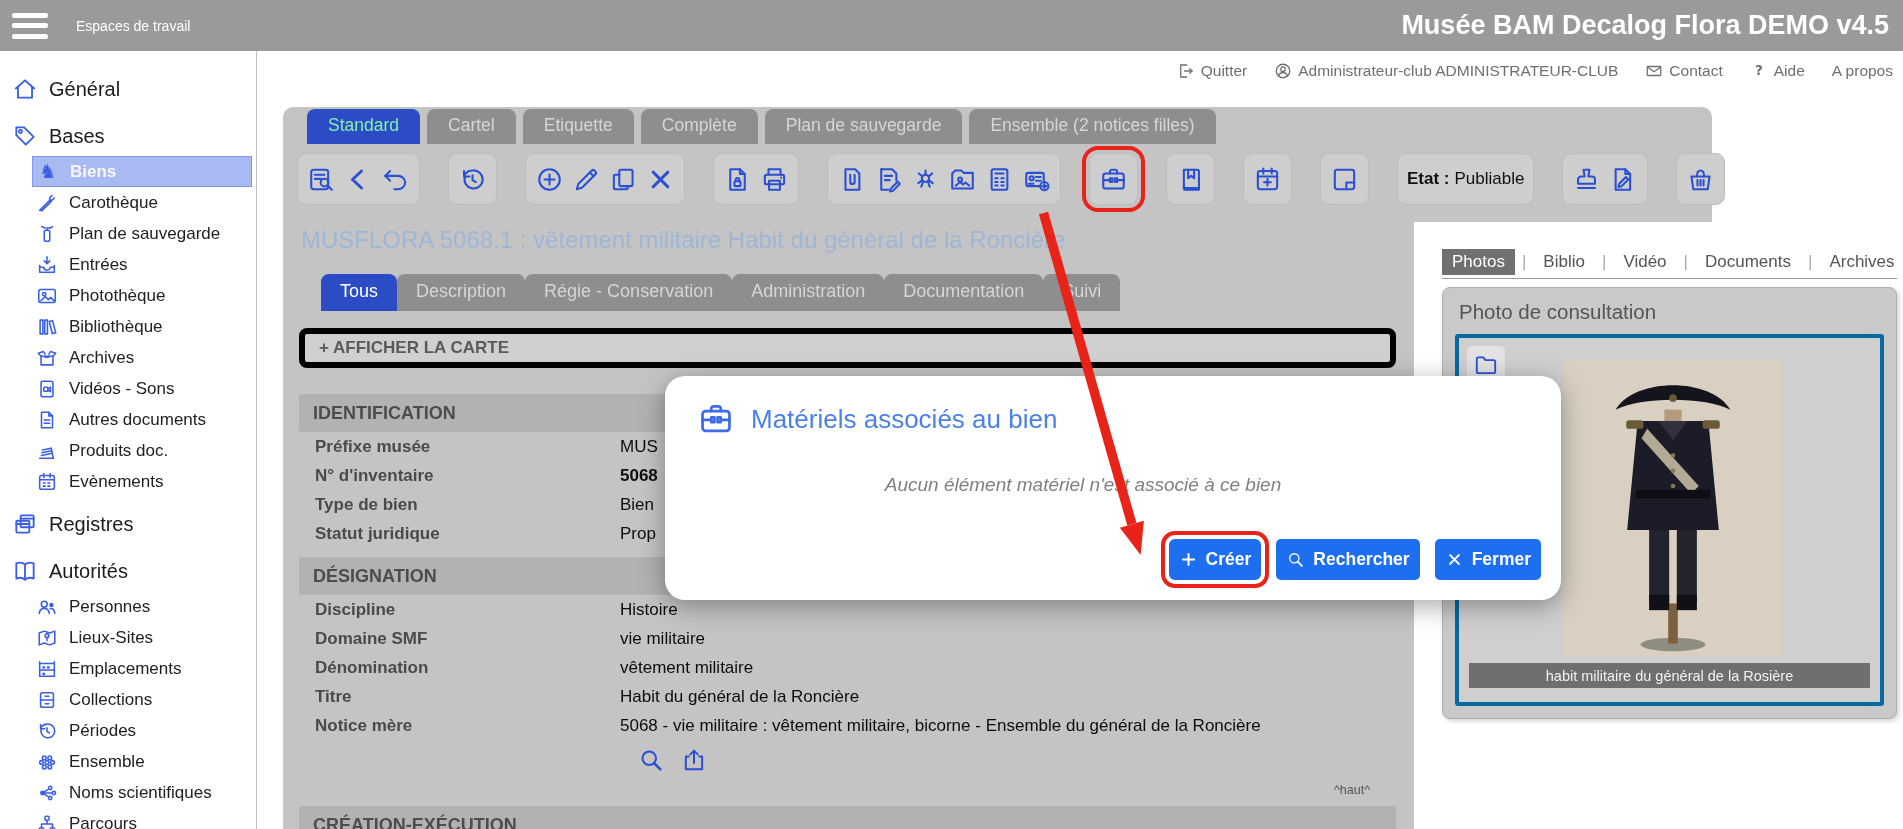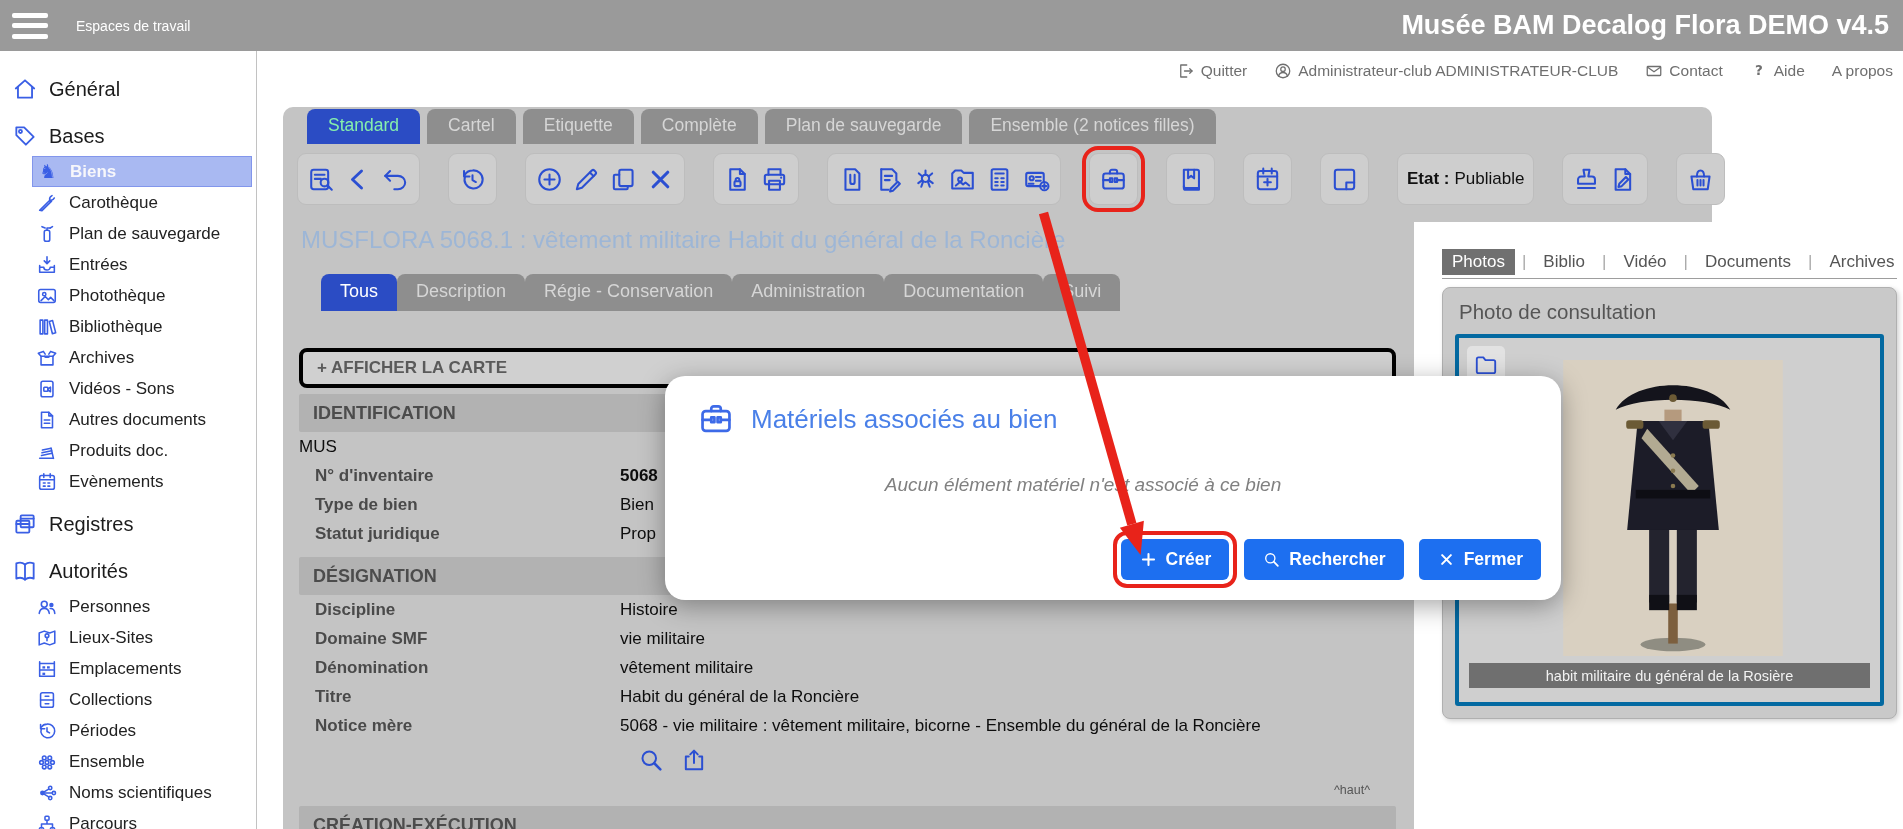--- a/index.html
+++ b/index.html
@@ -62,22 +62,22 @@
   .red-ring{outline:4px solid var(--red); outline-offset:3px;}
 
   
   #record-title{position:absolute; left:18px; top:4px; font-size:24px; color:#9db6d6; white-space:nowrap;}
   #record-tabs{position:absolute; left:38px; top:52px; display:flex; gap:0; height:37px; align-items:flex-end;}
   .rtab{border:none; border-radius:8px 8px 0 0; background:#8e8e8e; color:#d6d6d6; font-size:18px;
         padding:7px 19px 9px; cursor:pointer; font-family:inherit; white-space:nowrap;}
   .rtab.active{background:var(--tab-blue); color:#fff;}
 
   #map-toggle{position:absolute; left:16px; top:106px; width:1097px; height:40px; background:#d0d0d0;
-              border:4px solid #000000; border-radius:8px; display:flex; align-items:center;
-              font-size:17px; font-weight:bold; color:#5a5a5a; padding-left:14px; cursor:pointer;margin-top:20px;}
+              border:6px solid #000000; border-radius:8px; display:flex; align-items:center;
+              font-size:17px; font-weight:bold; color:#5a5a5a; padding-left:14px; cursor:pointer;}
 
   
   #sections{position:absolute; left:16px; top:172px; width:1097px;}
   .sec-header{background:var(--sec); color:#4c4c4c; font-weight:bold; font-size:18px; height:38px;
               display:flex; align-items:center; padding-left:14px; border-radius:2px; margin-top:9px;}
   .sec-header:first-child{margin-top:0;}
   .frow{display:flex; height:29px; align-items:center; font-size:17px;}
   .frow:first-of-type{margin-top:7px;}
   .flabel{width:321px; padding-left:16px; font-weight:bold; color:#4a4a4a;}
   .fvalue{color:#0d0d0d;}
@@ -107,21 +107,21 @@
   
   #modal{position:absolute; left:665px; top:376px; width:896px; height:224px; background:#fff;
          border-radius:20px; box-shadow:0 6px 26px rgba(0,0,0,.35); z-index:40;}
   #modal-head{position:absolute; left:32px; top:24px; display:flex; align-items:center; gap:16px;}
   #modal-head .ic{width:38px; height:38px; color:#3d6ae8;}
   #modal-title{font-size:26px; color:#4a80e8;}
   #modal-message{position:absolute; left:0; right:60px; top:98px; text-align:center; font-size:19px;
                  font-style:italic; color:#808080;}
   #modal-buttons{position:absolute; right:20px; bottom:20px; display:flex; gap:15px;}
   .mbtn{display:flex; align-items:center; gap:8px; background:var(--btn-blue); color:#fff; border:none;
-        border-radius:5px; height:41px; padding:0 18px; font-size:17.5px; font-weight:bold;
+        border-radius:5px; height:41px; padding:0 10px; font-size:17.5px; font-weight:bold;
         font-family:inherit; cursor:pointer;}
   .mbtn .ic{width:19px; height:19px; color:#fff;}
   .mbtn.highlight{outline:4px solid var(--red); outline-offset:4px; border-radius:6px;}
 
   
   #annot-arrow{position:absolute; left:0; top:0; width:1903px; height:829px; pointer-events:none; z-index:60;}
 </style>
 </head>
 <body>
 
@@ -620,20 +620,21 @@
         <button class="rtab">Description</button>
         <button class="rtab">Régie - Conservation</button>
         <button class="rtab">Administration</button>
         <button class="rtab">Documentation</button>
         <button class="rtab">Suivi</button>
       </div>
     <div id="map-toggle">+ AFFICHER LA CARTE</div>
     <div id="sections">
         <div class="sec-header">IDENTIFICATION</div>
         <div class="frow">
+          <span class="flabel">Préfixe musée</span>
           <span class="fvalue">MUS</span>
         </div>
         <div class="frow">
           <span class="flabel">N° d'inventaire</span>
           <span class="fvalue bold">5068</span>
         </div>
         <div class="frow">
           <span class="flabel">Type de bien</span>
           <span class="fvalue">Bien</span>
         </div>

